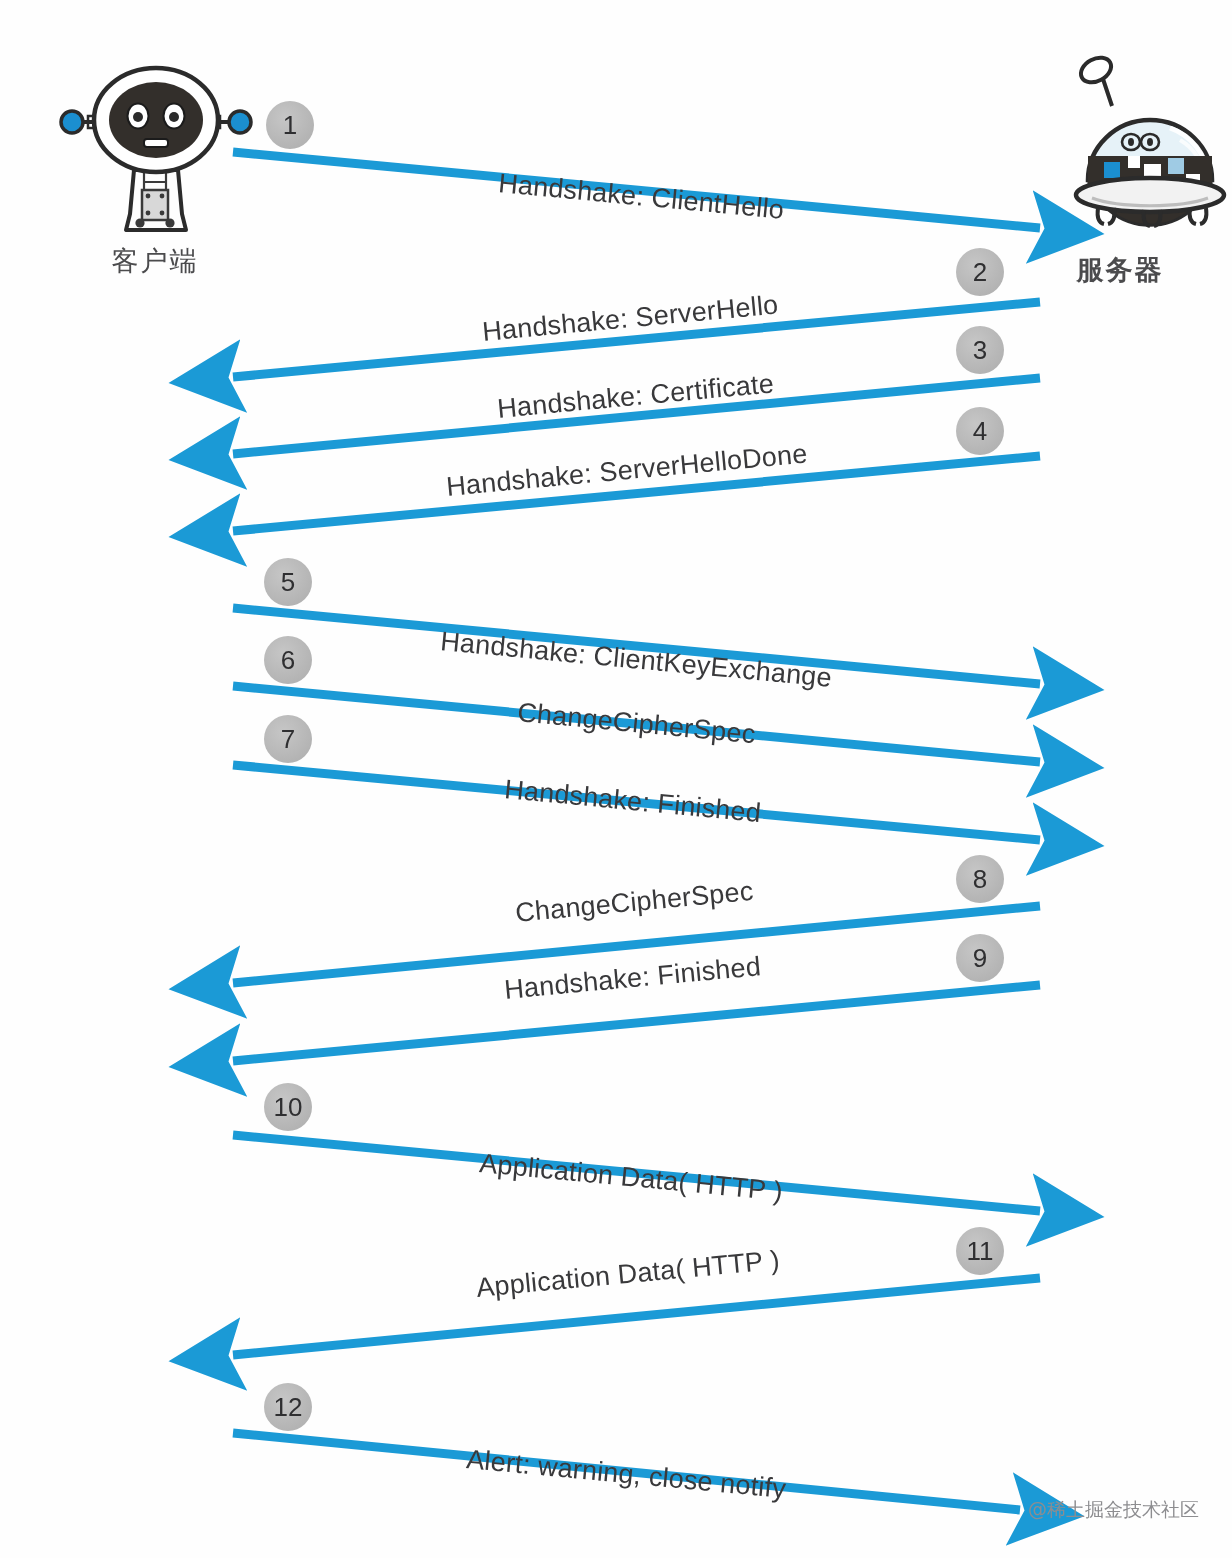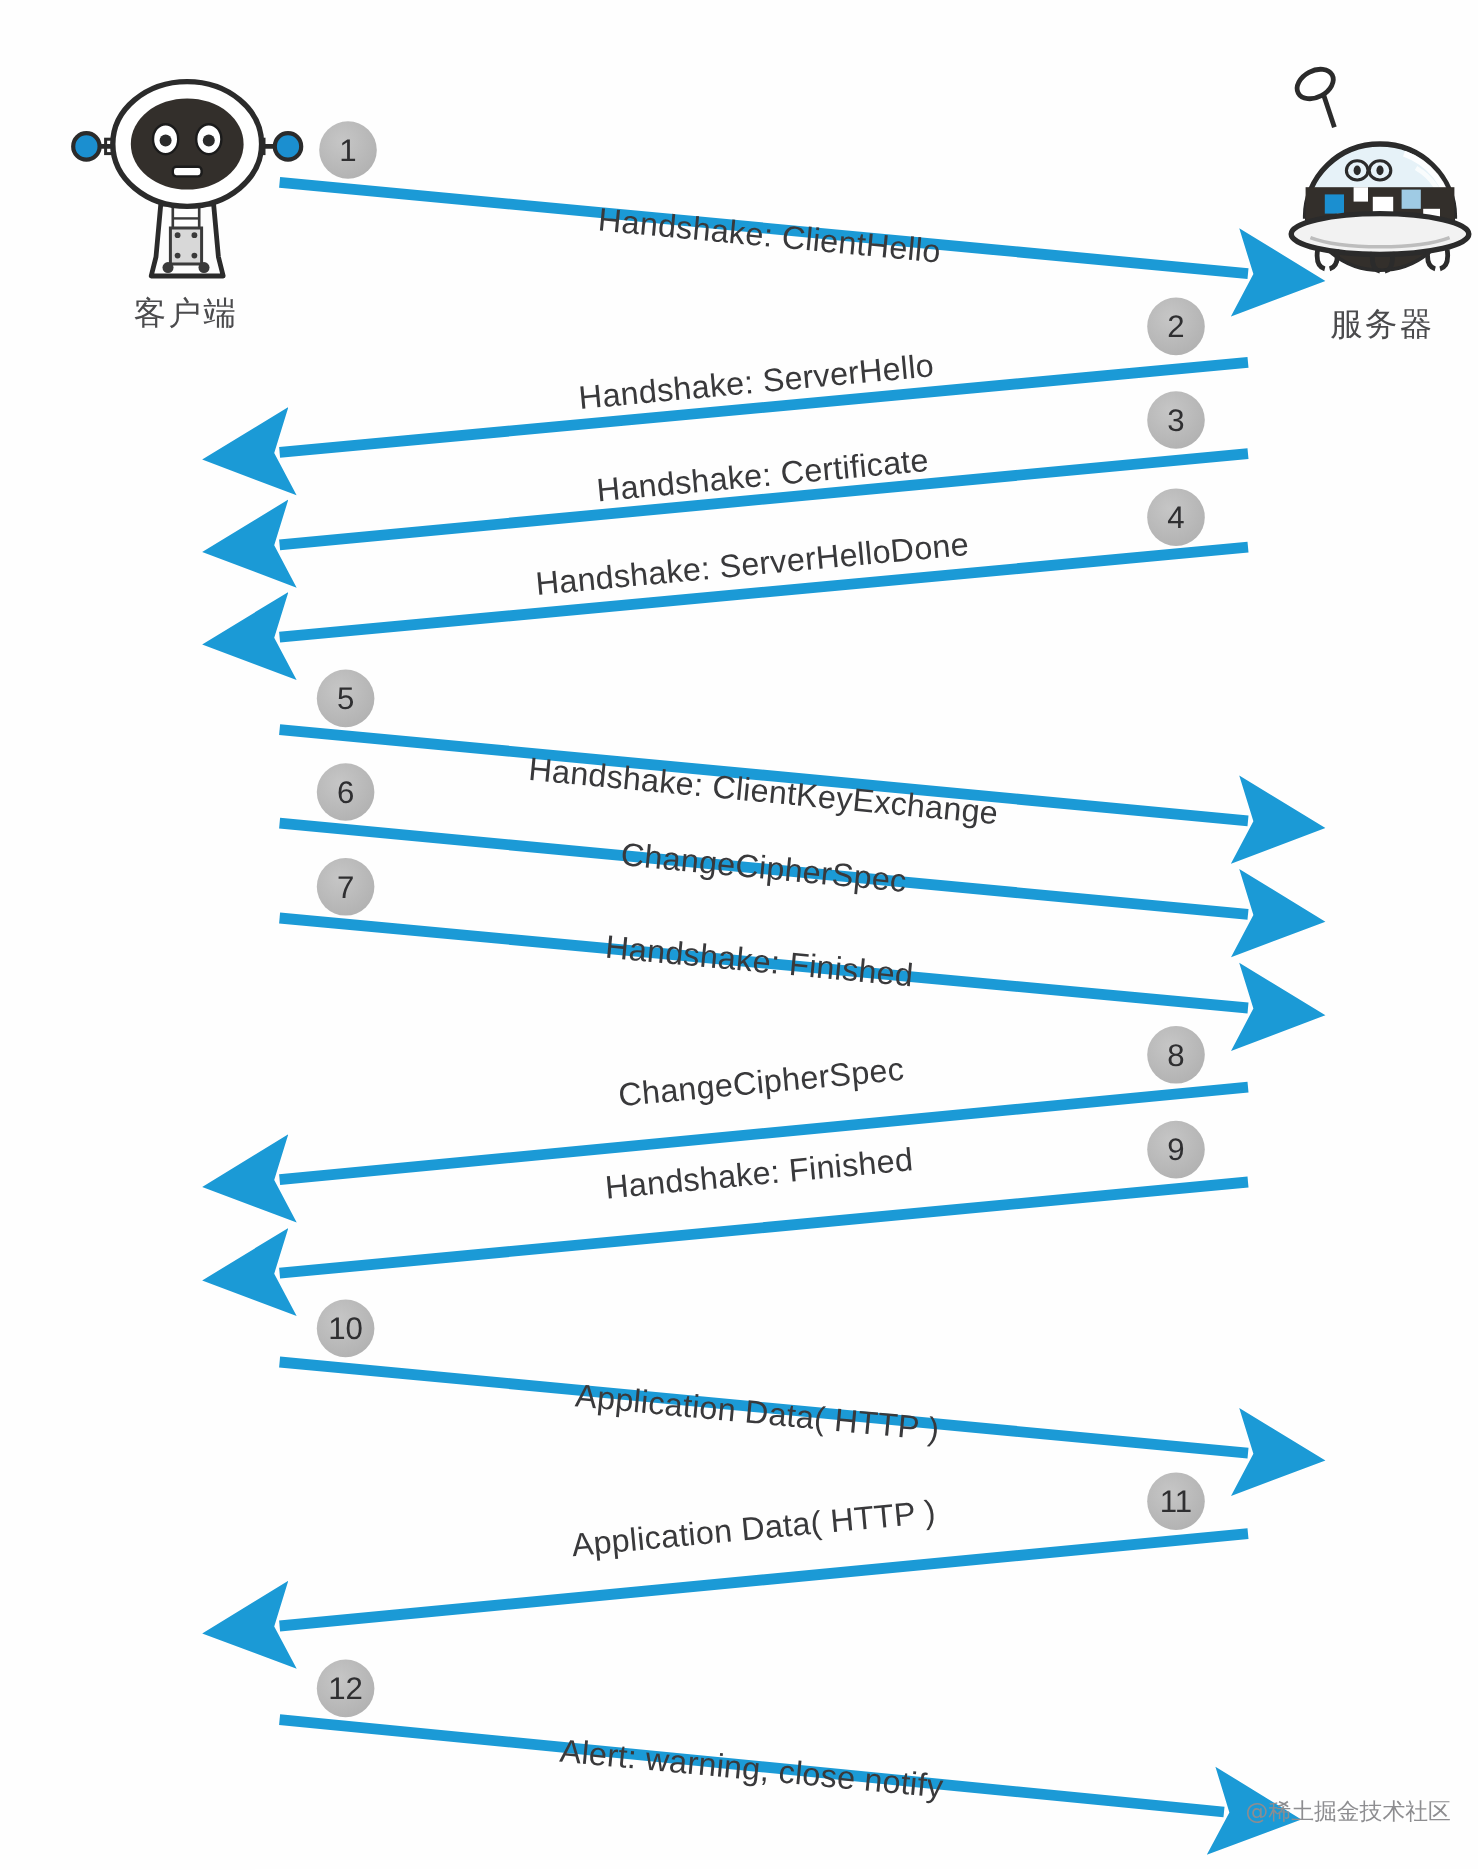--- a/index.html
+++ b/index.html
@@ -211,32 +211,32 @@
           <text x="980" y="1260" text-anchor="middle" class="badge-num">11</text>
         </g>
         <g>
           <circle cx="288" cy="1407" r="24" fill="url(#badgeGrad)"></circle>
           <text x="288" y="1416" text-anchor="middle" class="badge-num">12</text>
         </g>
       </g>
   </svg>
 
   <div class="actor-label" id="client-actor-label" style="left: 75px; top: 243px; width: 160px; text-align: center;">客户端</div>
-  <div class="actor-label" id="server-actor-label" style="left: 1072px; top: 252px; width: 160px;">服务器</div>
+  <div class="actor-label" id="server-actor-label" style="left: 1040px; top: 252px; width: 160px; font-weight: bold;">服务器</div>
 
   <div id="label-layer">
       <div class="msg-label" style="left: 500px; top: 168px; transform: rotate(5.4deg);">Handshake: ClientHello</div>
       <div class="msg-label" style="left: 481px; top: 317px; transform: rotate(-5.3deg);">Handshake: ServerHello</div>
       <div class="msg-label" style="left: 496px; top: 394px; transform: rotate(-5.3deg);">Handshake: Certificate</div>
       <div class="msg-label" style="left: 445px; top: 472px; transform: rotate(-5.3deg);">Handshake: ServerHelloDone</div>
       <div class="msg-label" style="left: 442px; top: 626px; transform: rotate(5.4deg);">Handshake: ClientKeyExchange</div>
       <div class="msg-label" style="left: 519px; top: 697px; transform: rotate(5.4deg);">ChangeCipherSpec</div>
       <div class="msg-label" style="left: 506px; top: 774px; transform: rotate(5.4deg);">Handshake: Finished</div>
       <div class="msg-label" style="left: 514px; top: 898px; transform: rotate(-5.3deg);">ChangeCipherSpec</div>
       <div class="msg-label" style="left: 503px; top: 975px; transform: rotate(-5.3deg);">Handshake: Finished</div>
       <div class="msg-label" style="left: 481px; top: 1148px; transform: rotate(5.4deg);">Application Data( HTTP )</div>
       <div class="msg-label" style="left: 475px; top: 1273px; transform: rotate(-5.3deg);">Application Data( HTTP )</div>
       <div class="msg-label" style="left: 468px; top: 1444px; transform: rotate(5.4deg);">Alert: warning, close notify</div>
     </div>
 
-  <div class="watermark" id="watermark" style="left: 1028px; top: 1497px; margin-left: 10px;">@稀土掘金技术社区</div>
+  <div class="watermark" id="watermark" style="left: 1028px; top: 1497px;">@稀土掘金技术社区</div>
 
 </div>
 
 </body></html>

